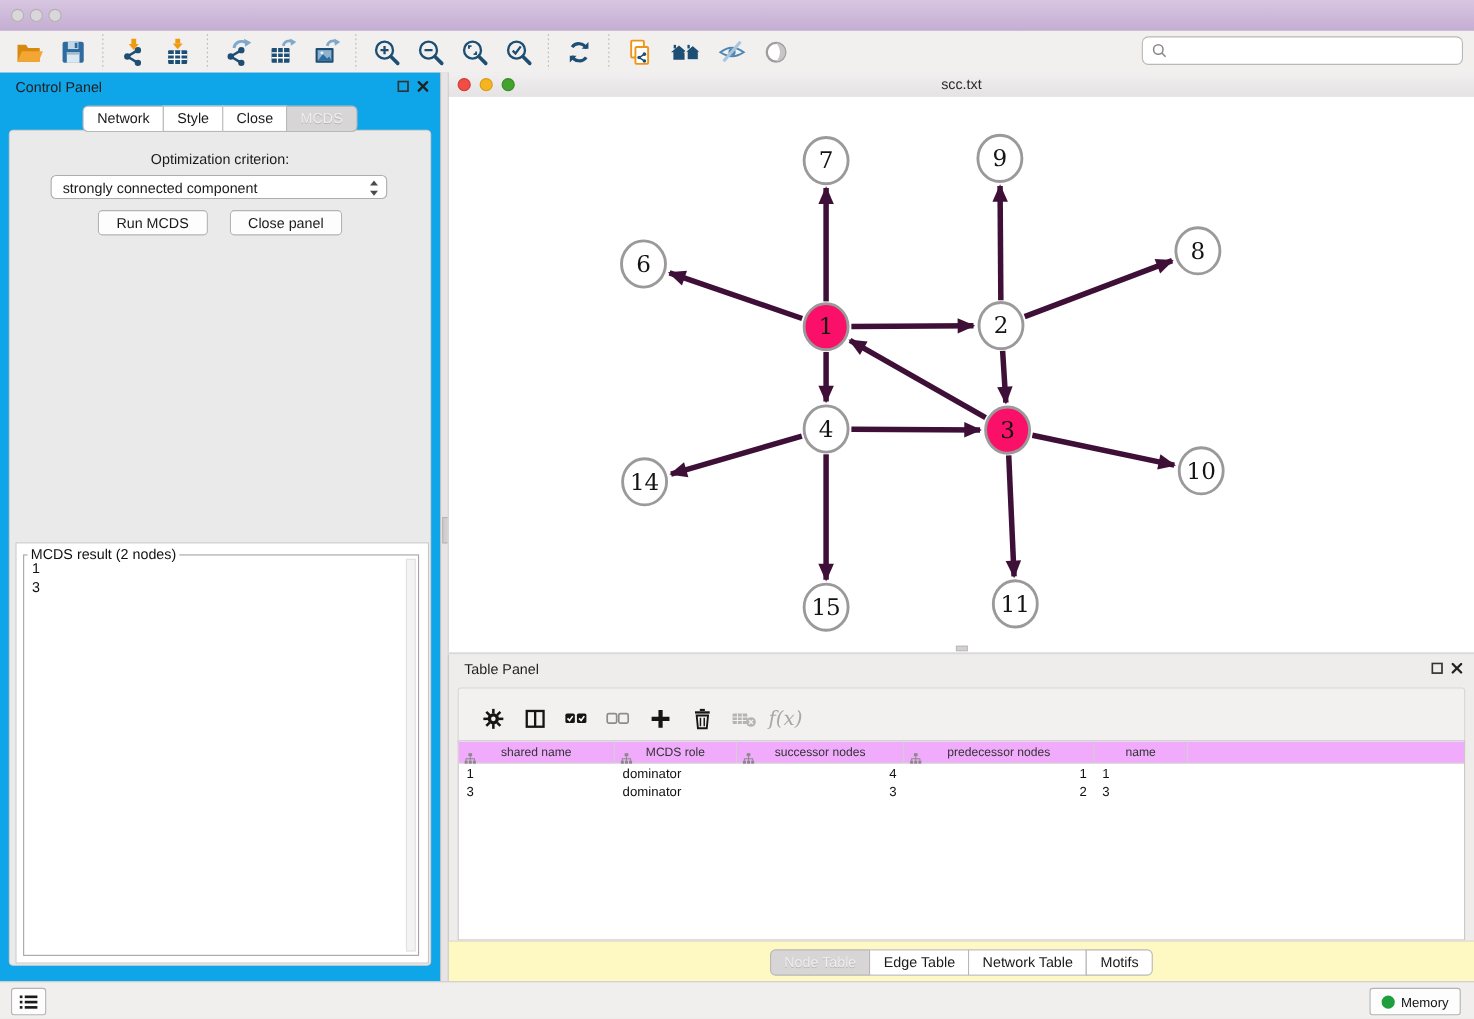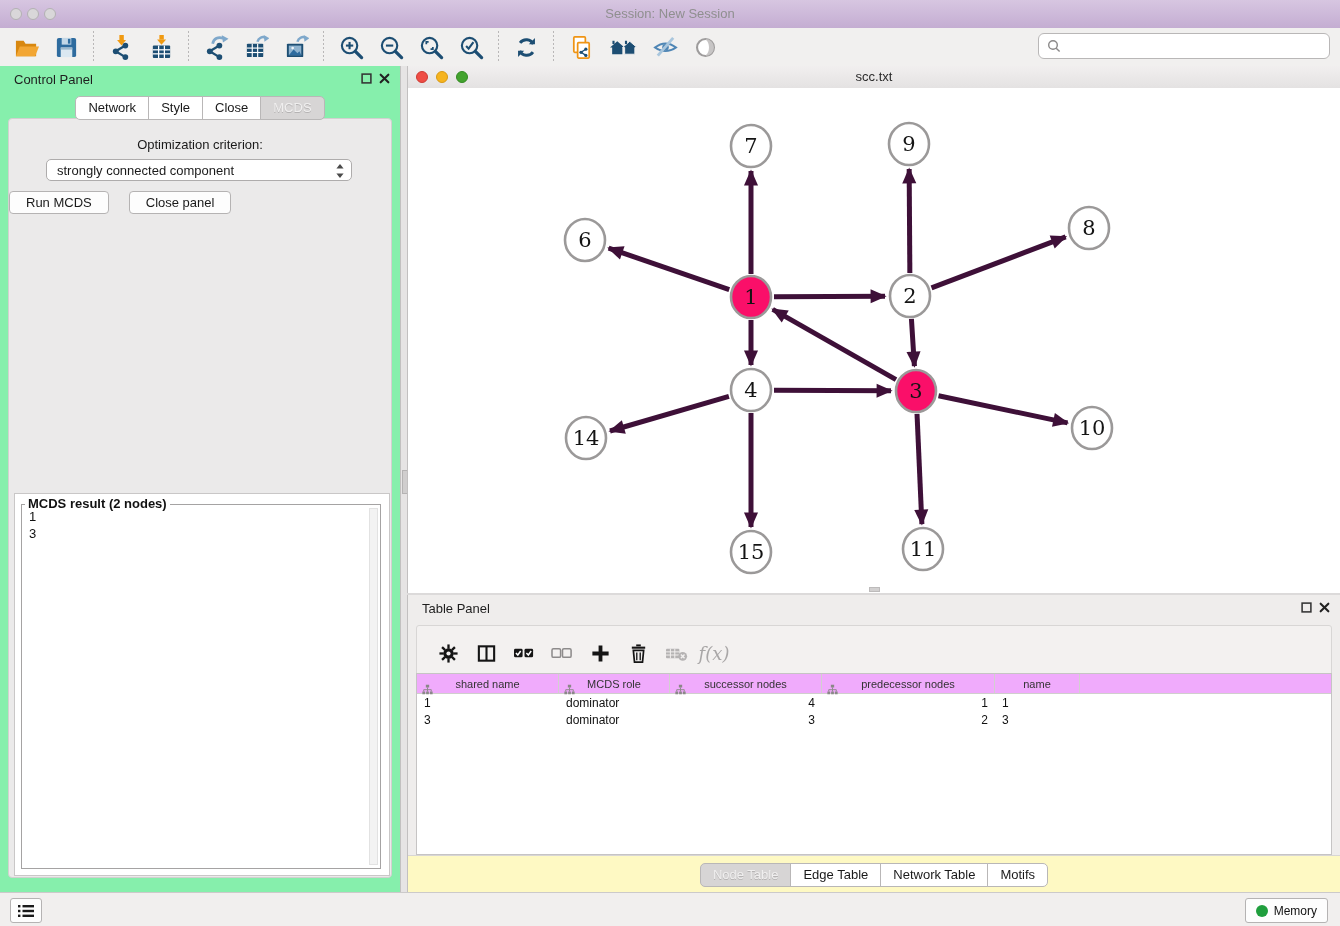--- a/index.html
+++ b/index.html
@@ -23,44 +23,44 @@
   .tb-btn svg{width:25px;height:25px;}
   .tb-sep{width:1px;height:32px;margin:0 7px;flex:0 0 auto;
     background-image:linear-gradient(#b9b7b7 50%, transparent 50%);background-size:1px 4px;}
   .searchbox{position:absolute;right:10px;top:5px;width:290px;height:24px;background:#fff;
     border:1px solid #b9b7b7;border-radius:6px;display:flex;align-items:center;}
   .searchbox input{border:none;outline:none;flex:1;font-size:13px;background:transparent;
     font-family:"Liberation Sans",sans-serif;}
   .searchbox svg{width:14px;height:14px;margin:0 5px 0 8px;}
 
   
-  .control-panel{position:absolute;left:0;top:66px;width:400px;bottom:33px;background:#86efac;}
+  .control-panel{position:absolute;left:0;top:66px;width:400px;bottom:33px;background:#0ea5e9;}
   .panel-title{position:absolute;top:6px;left:14px;font-size:13px;color:#1e1e1e;}
   .panel-icons{position:absolute;top:7px;right:10px;display:flex;gap:7px;}
   .panel-icons svg{width:11px;height:11px;}
   .cp-tabs{position:absolute;top:30px;left:0;right:0;display:flex;justify-content:center;z-index:2;}
   .tab{font-size:13px;padding:3px 12px 4px;background:#fff;border:1px solid #b9b7b7;
     margin-left:-1px;color:#1a1a1a;white-space:nowrap;}
   .tab:first-child{border-top-left-radius:5px;border-bottom-left-radius:5px;margin-left:0;}
   .tab:last-child{border-top-right-radius:5px;border-bottom-right-radius:5px;}
   .tab.selected{background:#d7d5d5;color:#f0efef;text-shadow:0 1px 0 #b5b3b3;}
   .cp-inner{position:absolute;left:8px;right:8px;top:52px;bottom:15px;background:#ebeaea;
     border:1px solid #d2d0d0;border-radius:4px;}
   .opt-label{position:absolute;top:18px;left:0;right:0;text-align:center;font-size:13px;color:#1a1a1a;}
   .dropdown{position:absolute;top:40px;left:37px;right:39px;height:22px;background:#fff;
     border:1px solid #aeacac;border-radius:5px;display:flex;align-items:center;font-size:13px;
     color:#1a1a1a;padding-left:10px;box-sizing:border-box;}
   .dropdown .stepper{position:absolute;right:6px;top:3px;}
-  .btn-row{position:absolute;top:72px;left:0;right:0;display:flex;justify-content:flex-start;gap:20px;}
+  .btn-row{position:absolute;top:72px;left:0;right:0;display:flex;justify-content:center;gap:20px;}
   .push-btn{font-size:13px;background:#fdfdfd;border:1px solid #b5b3b3;border-radius:4px;
     padding:3px 16px;color:#1a1a1a;white-space:nowrap;}
   .result-box{position:absolute;left:5px;right:1px;top:374px;bottom:1px;background:#fff;
     border:1px solid #c9c7c7;}
   .result-group{position:absolute;left:6px;right:8px;top:10px;bottom:6px;border:1px solid #a5a3a3;}
-  .result-legend{position:absolute;top:-9px;left:3px;background:#fff;padding:0 3px;font-size:13px;color:#111;font-weight:bold;}
+  .result-legend{position:absolute;top:-9px;left:3px;background:#fff;padding:0 3px;font-size:13px;color:#111;}
   .result-items{position:absolute;left:4px;right:12px;top:3px;bottom:2px;overflow:hidden;
     font-size:13px;color:#111;line-height:17px;padding-left:3px;}
   .result-scroll{position:absolute;right:2px;top:3px;bottom:3px;width:7px;background:#f3f3f3;
     border:1px solid #e2e2e2;}
 
   
   .v-splitter{position:absolute;left:400px;top:66px;width:7px;bottom:33px;background:#e6e4e4;
     border-left:1px solid #c2c0c0;box-sizing:border-box;}
   .v-grip{position:absolute;top:404px;left:1px;width:5px;height:22px;background:#d0cece;
     border:1px solid #b5b3b3;}
@@ -108,21 +108,20 @@
     padding:0 10px;font-size:12px;color:#111;}
   .memory-dot{width:12px;height:12px;border-radius:50%;background:#1f9e3d;}
 </style>
 </head>
 <body>
 
 <div class="titlebar">
   <span class="tl-dot" style="left:10px"></span>
   <span class="tl-dot" style="left:27px"></span>
   <span class="tl-dot" style="left:44px"></span>
-  <div class="title-text">Session: New Session</div>
 </div>
 
 <div class="toolbar">
   <div style="width:6px"></div>
   <div class="tb-btn">
     <svg viewBox="0 0 26 26">
         <path d="M2 6h8l2 3h11v13H2z" fill="#d8870f"></path>
         <path d="M2 22l4-10h20l-4 10z" fill="#f2a633"></path>
       </svg>
   </div>

